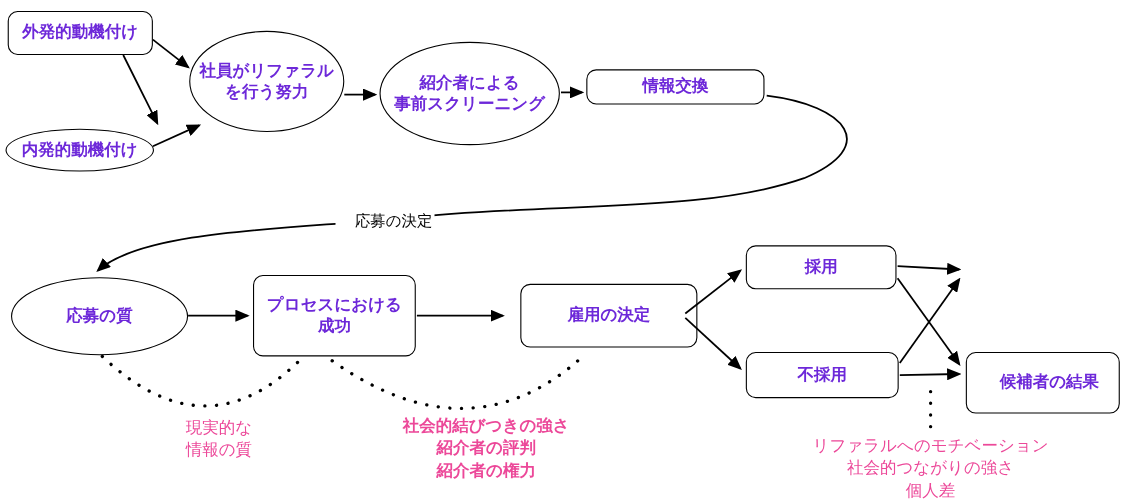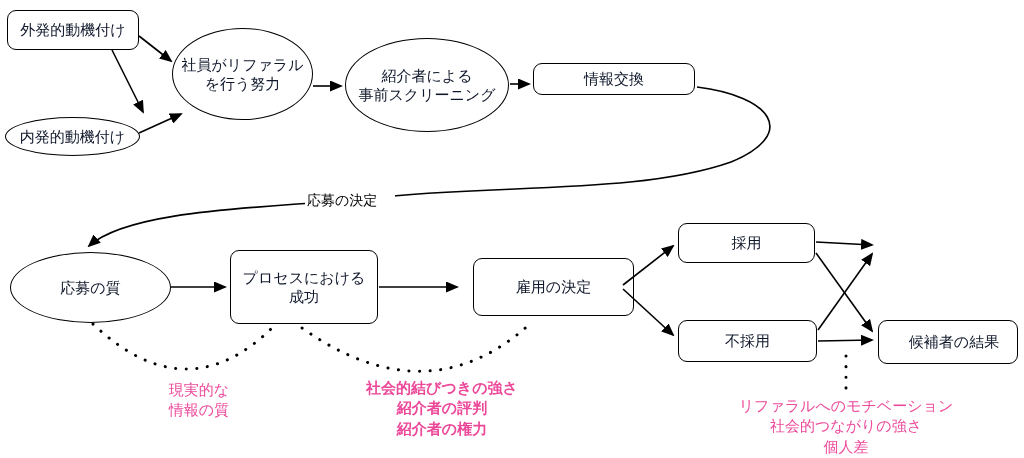--- a/index.html
+++ b/index.html
@@ -19,35 +19,36 @@
     left: 0; top: 0;
     width: 1024px; height: 458px;
   }
   .node {
     position: absolute;
     display: flex;
     align-items: center;
     justify-content: center;
     text-align: center;
     border: 1.6px solid #000000;
-    color: #0f172a;
+    color: #6d28d9;
     font-size: 15px;
     line-height: 1.3;
     white-space: pre-line;
     box-sizing: border-box;
     background: transparent;
+    font-weight: bold;
   }
   .rect { border-radius: 9px; }
   .ellipse { border-radius: 50%; }
   .edge-label {
     position: absolute;
     background: #ffffff;
     color: #000000;
     font-size: 14px;
-    text-align: left;
+    text-align: right;
     white-space: pre-line;
     padding: 0 2px;
   }
   .annotation {
     position: absolute;
     color: #ec4899;
     font-size: 15px;
     line-height: 1.35;
     text-align: center;
     white-space: pre-line;
@@ -104,21 +105,21 @@
   <div class="node rect" style="left:230px; top:250px; width:148px; height:74px;">プロセスにおける
 成功</div>
 
   <div class="node rect" style="left:473px; top:258px; width:161px; height:58px;">雇用の決定</div>
 
   <div class="node rect" style="left:678px; top:223px; width:137px; height:40px;">採用</div>
 
   <div class="node rect" style="left:678px; top:320px; width:139px; height:42px;">不採用</div>
 
 
-  <div class="node rect" style="left:878px; top:320px; width:140px; height:44px;padding-left:12px;">候補者の結果</div>
+  <div class="node rect" style="left:878px; top:320px; width:140px; height:56px;padding-left:12px;">候補者の結果</div>
 
   <div class="edge-label" style="left:305px; top:192px; width:86px;">応募の決定</div>
 
   <div class="annotation" style="left:149px; top:380px; width:100px;">現実的な
 情報の質</div>
 
   <div class="annotation" style="left:352px; top:378px; width:180px;font-weight:bold;">社会的結びつきの強さ
 紹介者の評判
 紹介者の権力</div>
 

